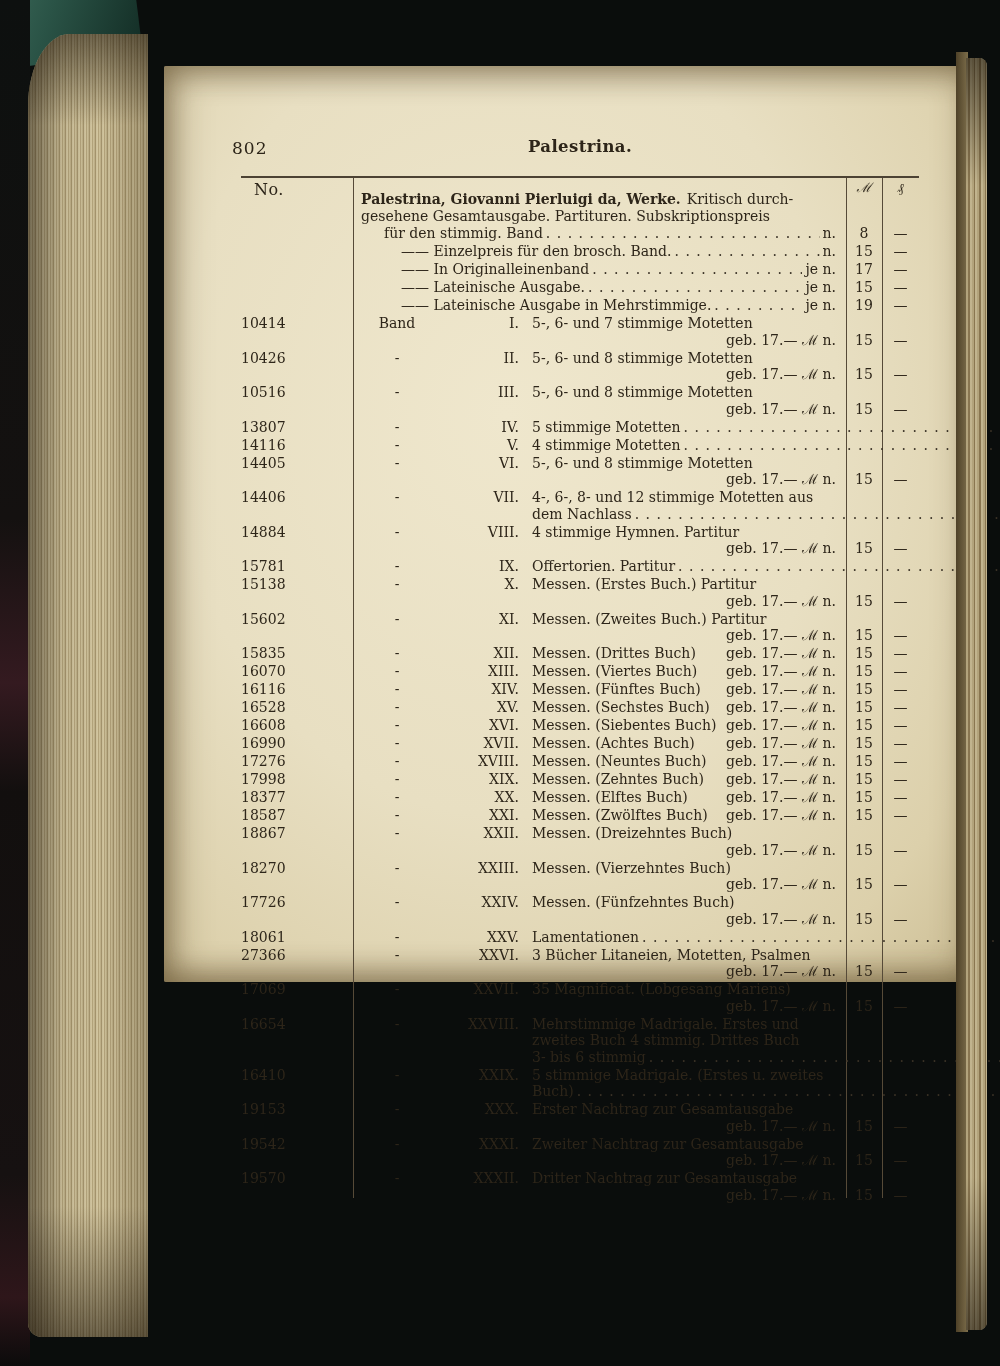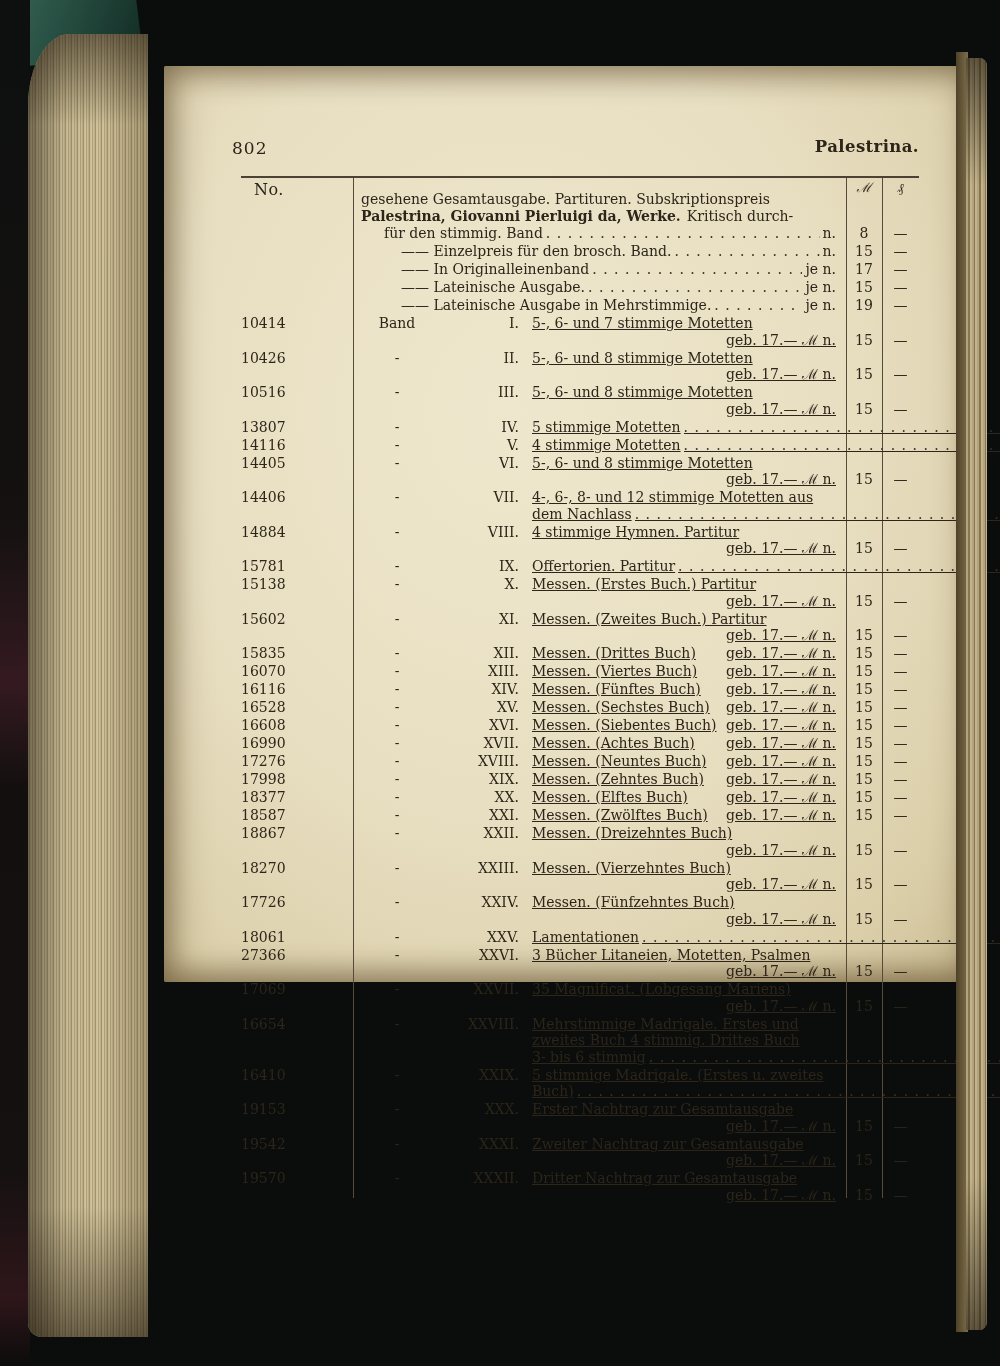--- a/index.html
+++ b/index.html
@@ -49,37 +49,37 @@
   .redge1 { position:absolute; left:956px; top:52px; width:12px; height:1280px;
     background:linear-gradient(90deg,#4e4128,#7c6d4a); }
   .redge2 { position:absolute; left:966px; top:58px; width:21px; height:1272px;
     background:repeating-linear-gradient(90deg,#c0b086 0 2px,#937f57 2px 3.5px,#d0c29a 3.5px 5.5px);
     border-radius:0 8px 8px 0; }
   .redge2::after { content:""; position:absolute; inset:0; border-radius:inherit;
     background:linear-gradient(180deg,rgba(20,14,6,.6),rgba(20,14,6,.08) 10%,rgba(20,14,6,.08) 88%,rgba(20,14,6,.6)); }
 
   
   .pageno { position:absolute; left:68px; top:72px; font-size:17px; letter-spacing:1px; }
-  .running-head { position:absolute; left:77px; top:71px; width:678px; text-align:right;
+  .running-head { position:absolute; left:77px; top:71px; width:678px; text-align:center;
     font-weight:bold; font-size:16.5px; letter-spacing:.4px; }
 
   .ctable { position:absolute; left:77px; top:110px; width:678px; height:1028px;
     border-top:2px solid #4c4233; font-size:14px; line-height:16.5px; }
   .vline { position:absolute; top:0; bottom:6px; width:1px; background:#564a38; }
   .v-no { left:112px; } .v-m { left:605px; } .v-pf { left:641px; }
   .h-no { position:absolute; left:13px; top:4px; font-size:16px; letter-spacing:.5px; }
   .h-m  { position:absolute; left:605px; top:2px; width:36px; text-align:center; font-style:italic; font-size:13px; }
   .h-pf { position:absolute; left:641px; top:2px; width:37px; text-align:center; font-style:italic; font-size:13px; }
   .tbody { position:absolute; left:0; right:0; top:13px; }
 
   .crow { display:grid; grid-template-columns:112px 91px 80px 1fr 36px 37px; margin-bottom:1.5px; }
   .c-no   { text-align:left; padding-right:9px; align-self:start; }
   .c-band { text-align:center; padding-right:3px; align-self:start; }
   .c-num  { text-align:right; padding-right:5px; align-self:start; }
-  .c-txt  { padding-left:8px; padding-right:10px;text-decoration:underline; }
+  .c-txt  { padding-left:8px; padding-right:10px; }
   .i-txt  { grid-column:2/5; padding-left:8px; padding-right:10px; }
   .ind1 .tline { padding-left:23px; }
   .ind2 .tline { padding-left:40px; }
   .c-m  { grid-column:5; text-align:center; align-self:end; }
   .c-pf { grid-column:6; text-align:center; align-self:end; }
 
   .tline { display:flex; align-items:baseline; }
   .tline.ronly { justify-content:flex-end; }
   .dots   { flex:1; overflow:hidden; white-space:nowrap; margin:0 3px; letter-spacing:1px; color:#3a3226; }
   .spacer { flex:1; }
@@ -107,25 +107,25 @@
       <div class="vline v-pf"></div>
       <span class="h-no">No.</span>
       <span class="h-m">ℳ</span>
       <span class="h-pf">₰</span>
 
       <div class="tbody">
         <div class="crow intro-heading">
           <div class="c-no"></div>
           <div class="i-txt">
             <div class="tline">
-              <span>gesehene Gesamtausgabe. Partituren. Subskriptionspreis</span>
-            </div>
-            <div class="tline">
               <span class="ttl">Palestrina, Giovanni Pierluigi da, Werke.</span>
                 <span>Kritisch durch-</span>
+            </div>
+            <div class="tline">
+              <span>gesehene Gesamtausgabe. Partituren. Subskriptionspreis</span>
             </div>
           </div>
         </div>
         <div>
             <div class="crow intro-item">
               <div class="c-no"></div>
               <div class="i-txt ind1">
                 <div class="tline">
                   <span class="lt">für den stimmig. Band</span>
                   <span class="dots"> . . . . . . . . . . . . . . . . . . . . . . . . . . . . . . . . . . . . . . . . . . . . . . . . . . . . . . . . . . . . . . . . . . . . . .</span>

